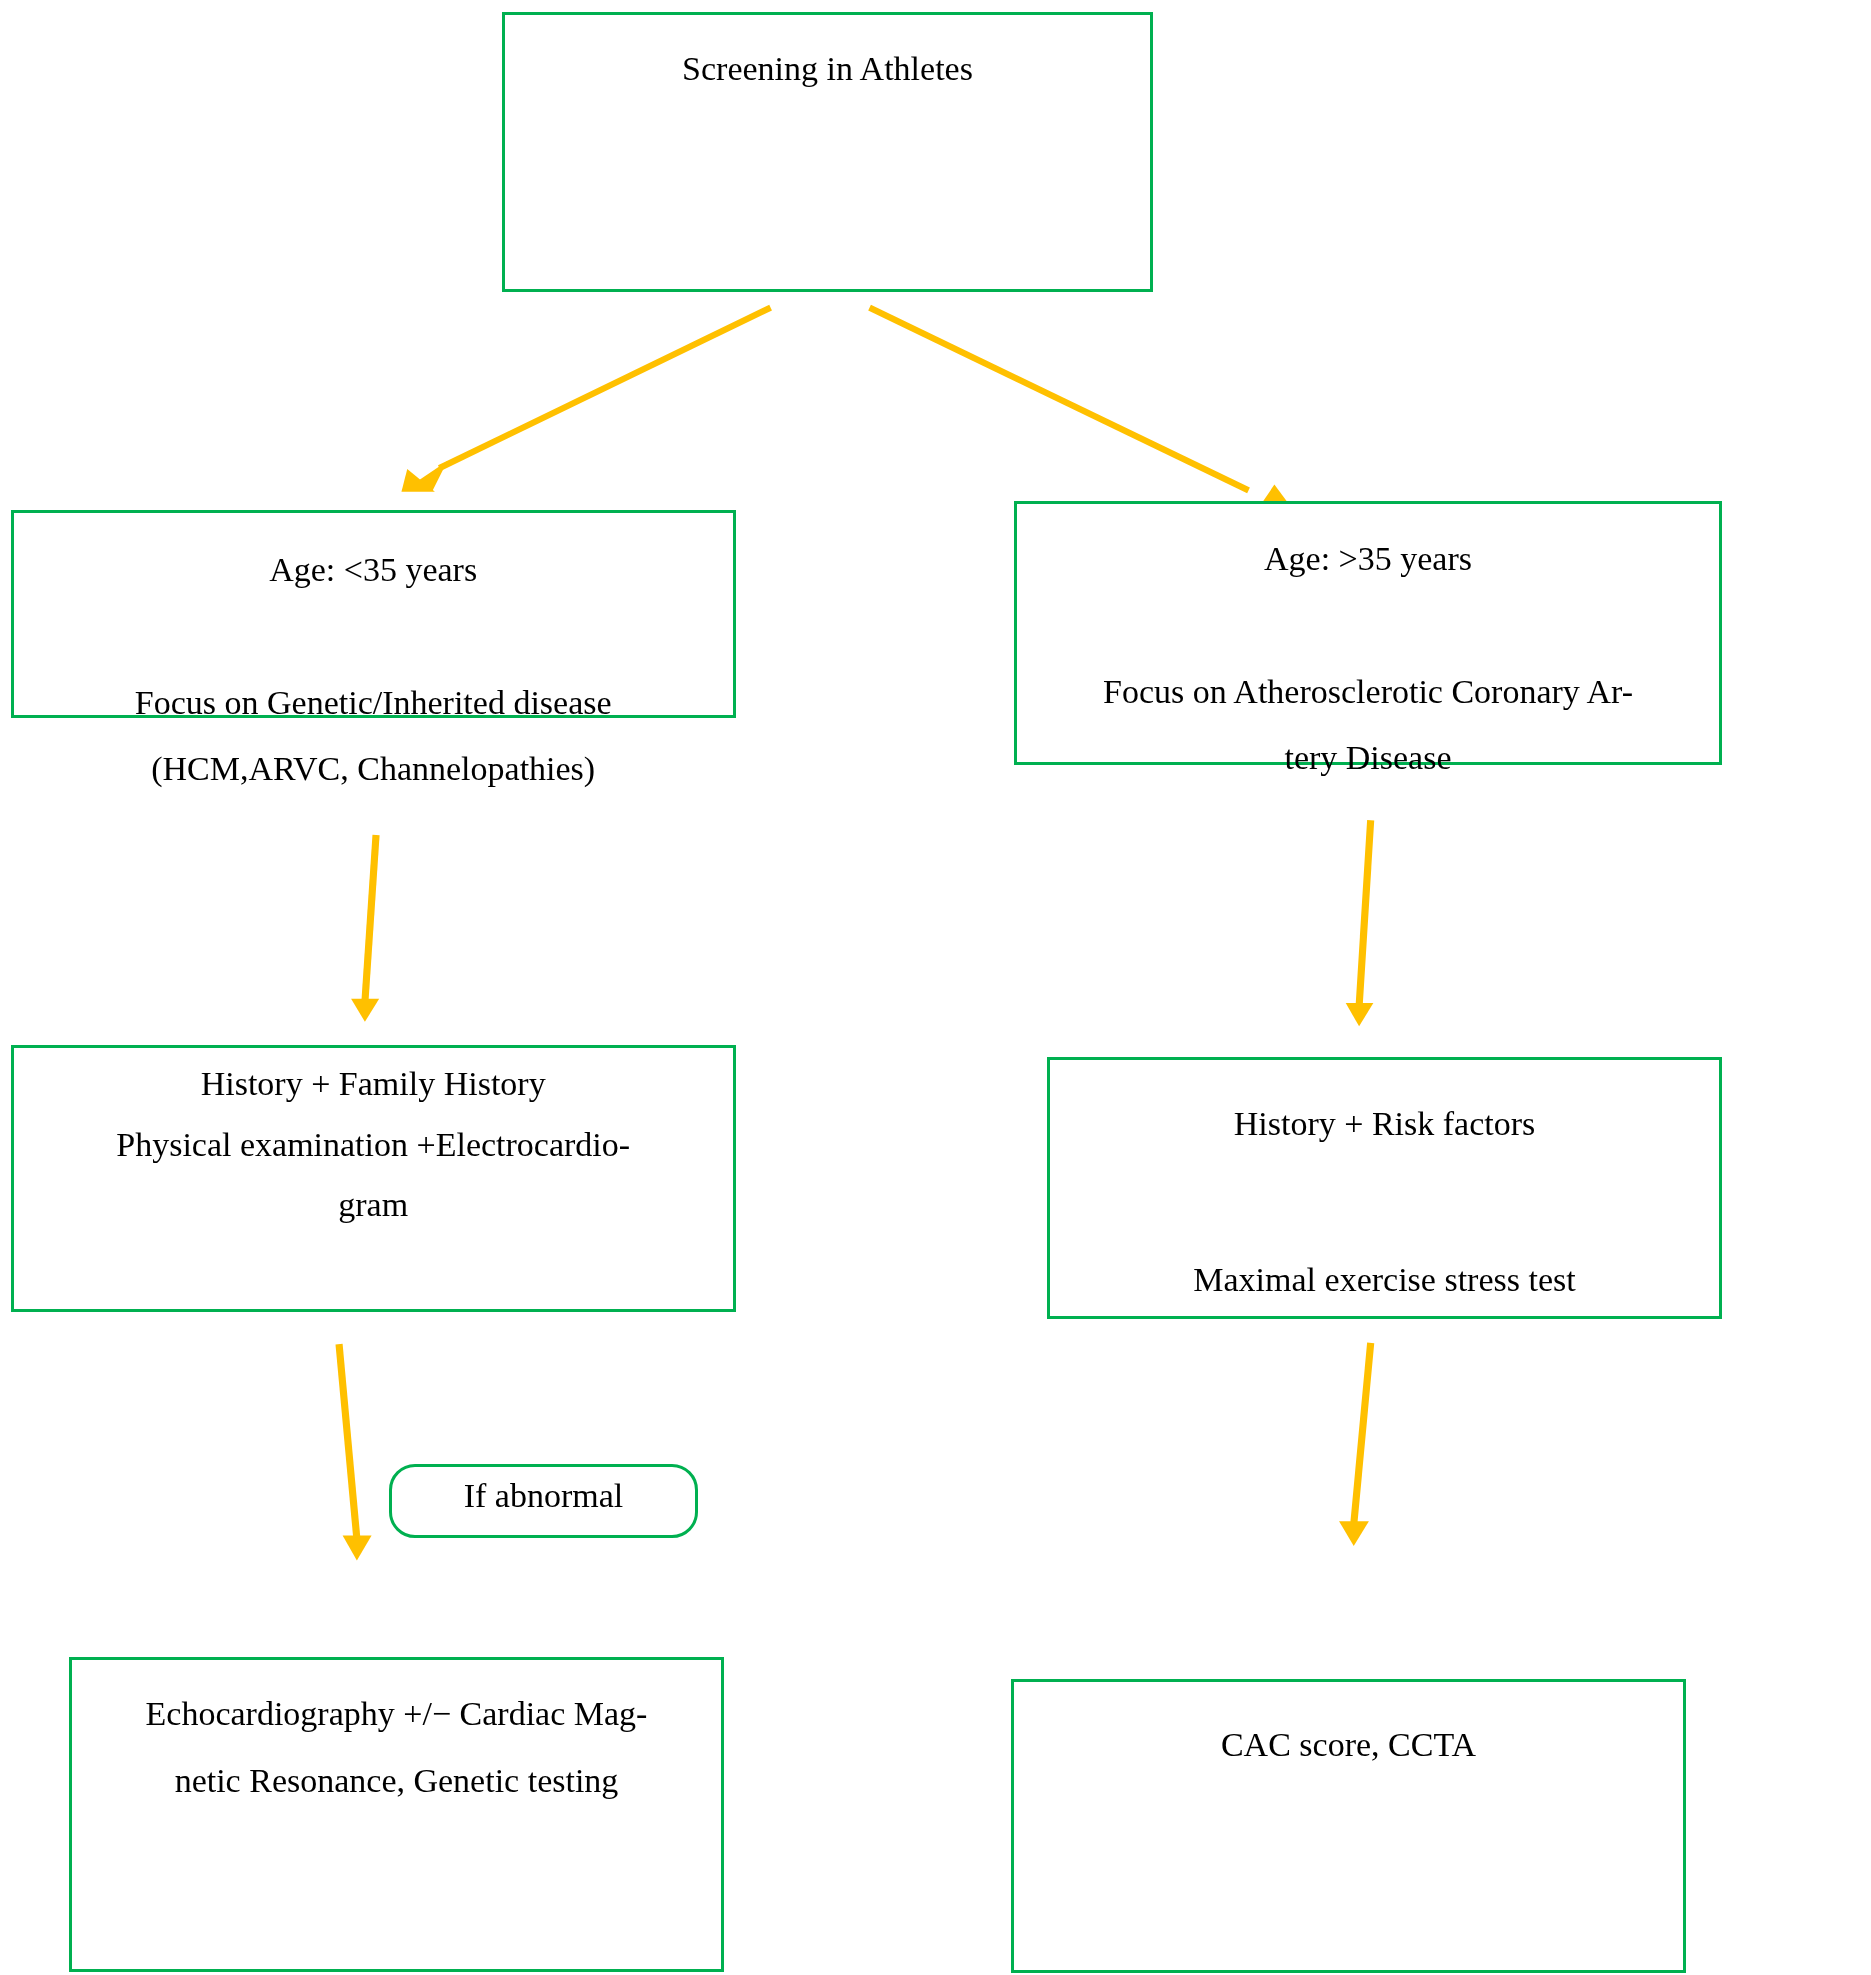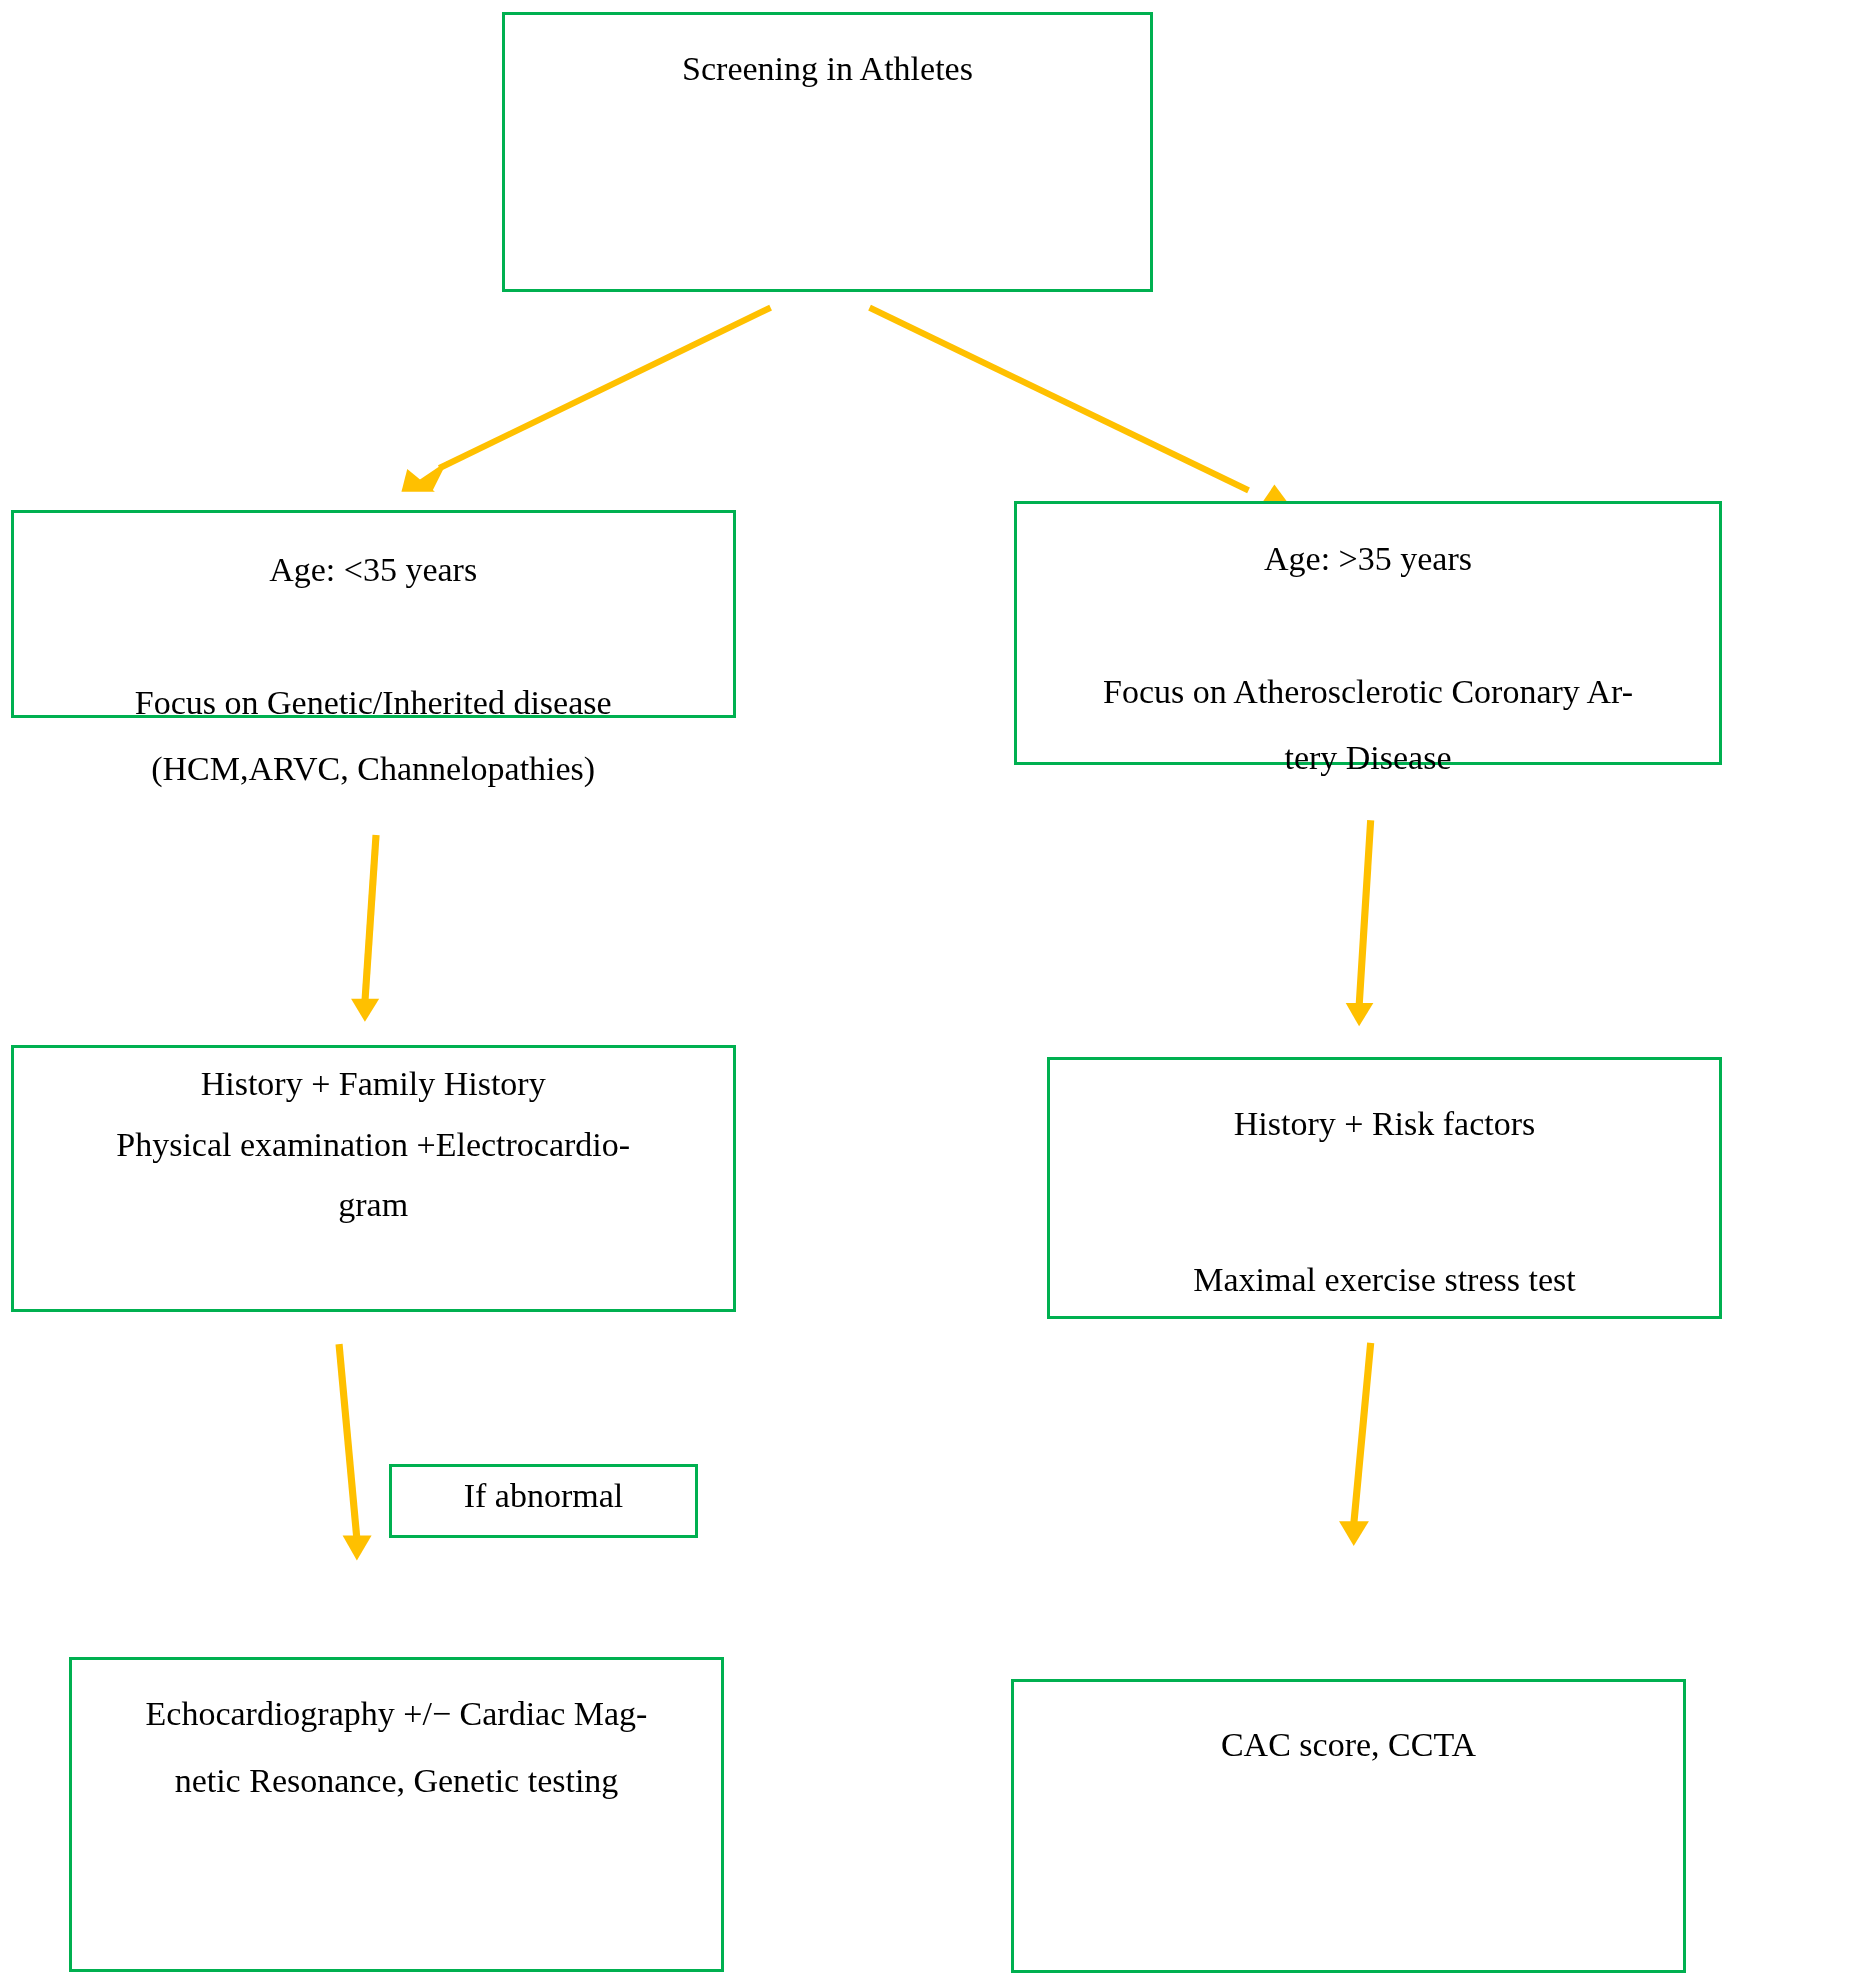--- a/index.html
+++ b/index.html
@@ -60,20 +60,21 @@
     width: 675px; height: 262px;
     padding-top: 25px;
     line-height: 2.3;
   }
   #node-if-abnormal {
     left: 389px; top: 1464px;
     width: 309px; height: 74px;
     padding-top: 9.8px;
     line-height: 1.1;
     overflow: visible;
+    border-radius: 26px;
   }
   #node-if-multiple {
     left: 1391px; top: 1463px;
     width: 472px; height: 76px;
     padding-top: 10.7px;
     line-height: 1.1;
     overflow: visible;
   }
   #node-left-final {
     left: 29px; top: 1657px;

